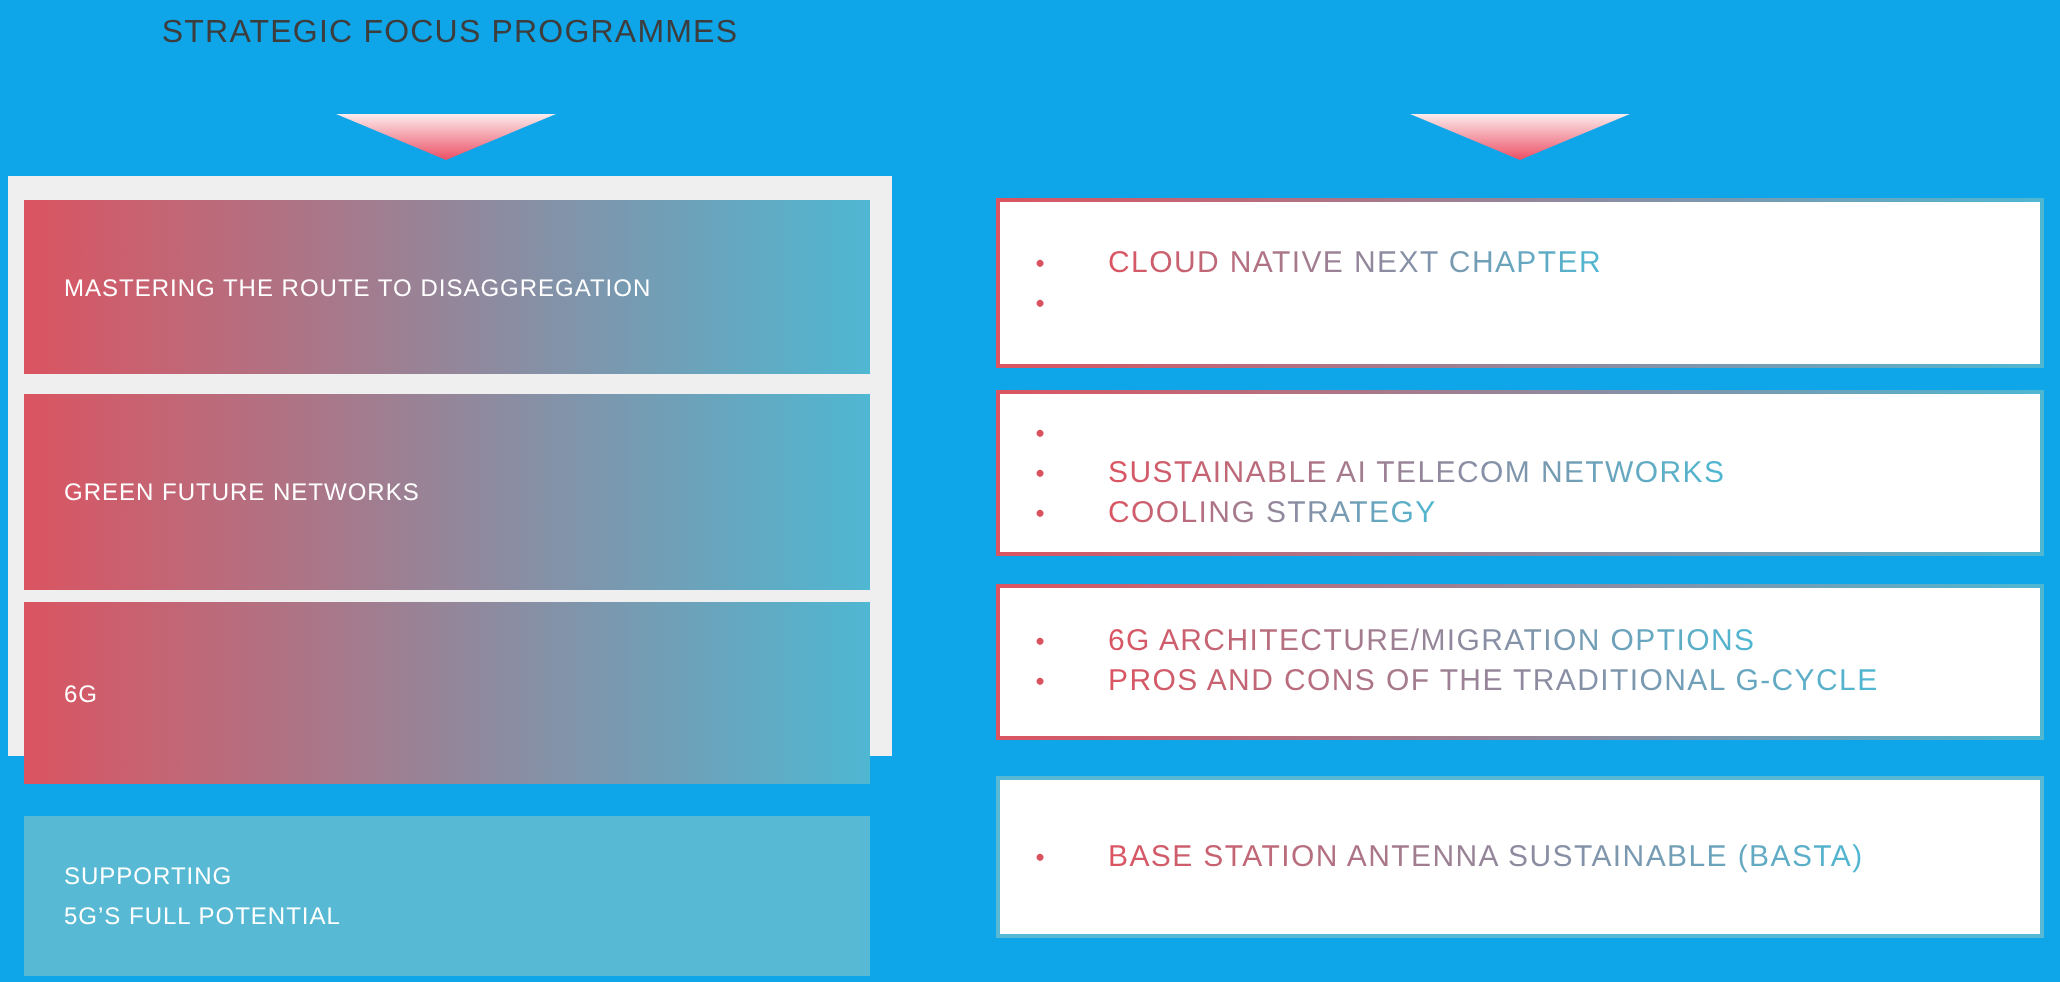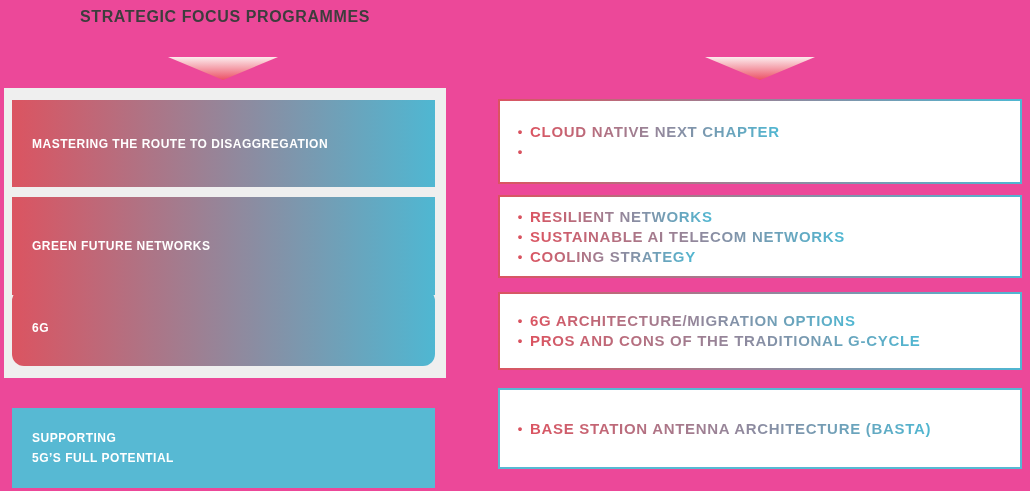--- a/index.html
+++ b/index.html
@@ -1,18 +1,18 @@
 <!DOCTYPE html>
 <html style="--red: #db5461; --teal: #4fb7d2; --solid_teal: #57b9d3; --panel_gray: #efefef; --heading: #3d3d3d; --bar_text: #ffffff; --bullet: #d9525f; --arrow_top: #fceced; --arrow_bottom: #ec5065;"><head>
 <meta charset="utf-8">
 <style>
   html,body{margin:0;padding:0;background:#fff;}
   .canvas{
-    position:relative;width:1030px;height:491px;background:#ec4899;overflow:hidden;
-    font-family:"Liberation Sans",sans-serif;font-weight:700;
+    position:relative;width:1030px;height:491px;background:#0ea5e9;overflow:hidden;
+    font-family:"Liberation Sans",sans-serif;font-weight:400;
   }
   .col-header{
     position:absolute;top:8px;text-align:center;
     font-size:16px;letter-spacing:.6px;color:var(--heading,#3d3d3d);
   }
   .col-header.left{left:4px;width:442px;}
   .col-header.right{left:498px;width:524px;}
   .arrow-down{
     position:absolute;top:57px;width:110px;height:23px;
     clip-path:polygon(0 0,100% 0,50% 100%);
@@ -45,24 +45,25 @@
   .dot{
     width:20px;text-align:center;flex:0 0 20px;
     color:var(--bullet,#d9525f);font-size:13px;
   }
   .grad-text{
     font-size:15px;letter-spacing:.7px;
     background:linear-gradient(90deg,var(--red,#db5461) 0%,var(--teal,#4fb7d2) 100%);
     -webkit-background-clip:text;background-clip:text;
     -webkit-text-fill-color:transparent;color:transparent;
     white-space:nowrap;
+    margin-left:24px;
   }
   
   .r1L{top:100px;height:87px;} .r2L{top:197px;height:98px;}
-  .r3L{top:289px;height:77px;border-radius:12px;} .r4L{top:389px;height:80px;}
+  .r3L{top:301px;height:91px;} .r4L{top:389px;height:80px;}
   .r1R{top:99px;height:85px;}  .r2R{top:195px;height:83px;}
   .r3R{top:292px;height:78px;} .r4R{top:388px;height:81px;}
 </style>
 </head>
 <body>
 
 <div class="canvas">
 
   <div class="col-header left">STRATEGIC FOCUS PROGRAMMES</div>
 
@@ -91,21 +92,20 @@
       <span class="grad-text">CLOUD NATIVE NEXT CHAPTER</span>
     </div>
     <div class="bullet-item">
       <span class="dot">•</span>
     </div>
   </div>
 
   <div class="project-box r2R">
     <div class="bullet-item">
       <span class="dot">•</span>
-      <span class="grad-text">RESILIENT NETWORKS</span>
     </div>
     <div class="bullet-item">
       <span class="dot">•</span>
       <span class="grad-text">SUSTAINABLE AI TELECOM NETWORKS</span>
     </div>
     <div class="bullet-item">
       <span class="dot">•</span>
       <span class="grad-text">COOLING STRATEGY</span>
     </div>
   </div>
@@ -117,17 +117,17 @@
     </div>
     <div class="bullet-item">
       <span class="dot">•</span>
       <span class="grad-text">PROS AND CONS OF THE TRADITIONAL G-CYCLE</span>
     </div>
   </div>
 
   <div class="project-box solid r4R">
     <div class="bullet-item">
       <span class="dot">•</span>
-      <span class="grad-text">BASE STATION ANTENNA ARCHITECTURE (BASTA)</span>
+      <span class="grad-text">BASE STATION ANTENNA SUSTAINABLE (BASTA)</span>
     </div>
   </div>
 
 </div>
 
 </body></html>

